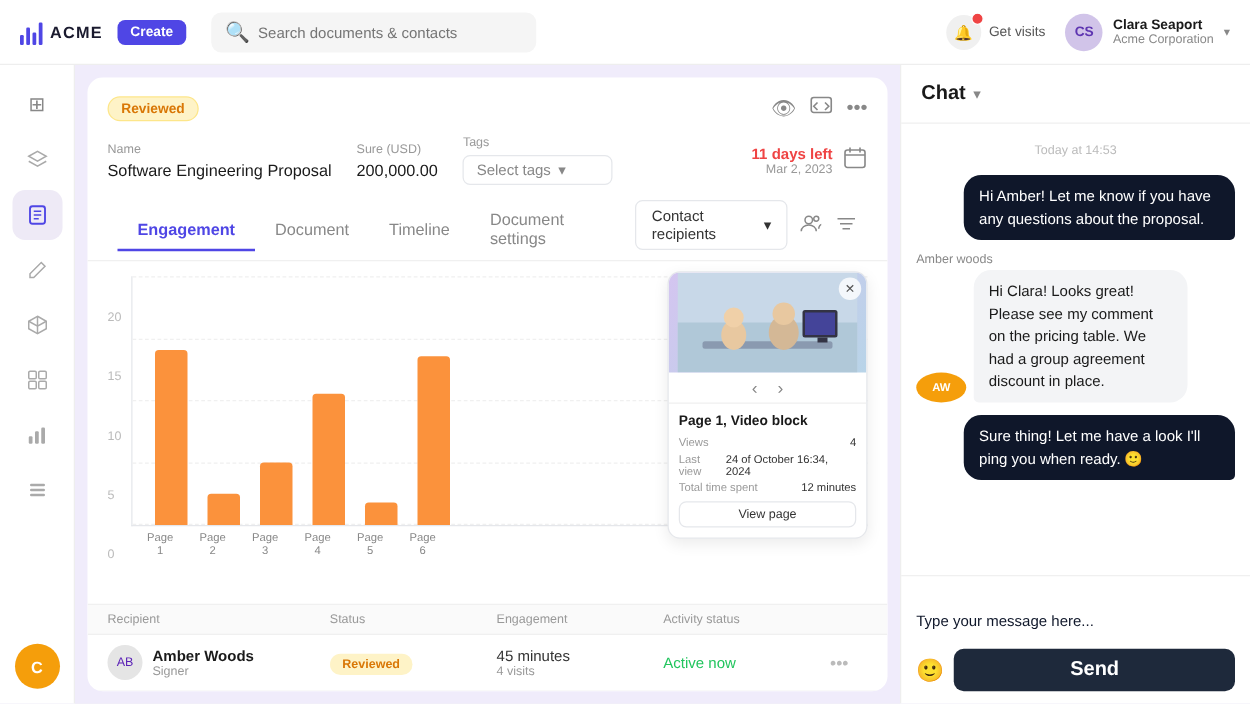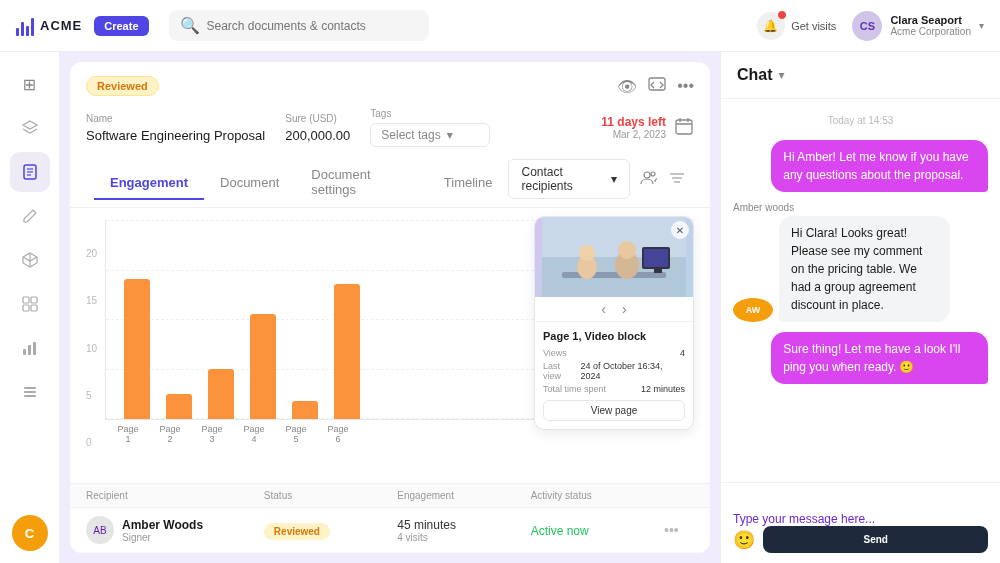--- a/index.html
+++ b/index.html
@@ -579,21 +579,21 @@
     .message-bubble.received {
       align-self: flex-start;
     }
     .bubble-text {
       padding: 8px 12px;
       border-radius: 14px;
       font-size: 12px;
       line-height: 1.5;
     }
     .message-bubble.sent .bubble-text {
-      background: #d946ef;
+      background: #0f172a;
       color: #fff;
       border-bottom-right-radius: 4px;
     }
     .message-bubble.received .bubble-text {
       background: #f3f4f6;
       color: #1a1a1a;
       border-bottom-left-radius: 4px;
     }
     .sender-name {
       font-size: 10px;
@@ -618,41 +618,41 @@
       color: white;
       flex-shrink: 0;
     }
 
     .chat-input-area {
       padding: 10px 12px;
       border-top: 1px solid #f0f0f0;
     }
     .chat-input-placeholder {
       font-size: 12px;
-      color: #6d28d9;
-      padding: 6px 0 0;
+      color: #0f172a;
+      padding: 6px 0 15px;
       margin-top: 13px;
     }
     .chat-input-actions {
       display: flex;
       align-items: center;
       gap: 8px;
     }
     .emoji-btn {
       font-size: 18px;
       cursor: pointer;
       color: #888;
     }
     .send-btn {
       background: #1e293b;
       color: #fff;
       border: none;
       border-radius: 8px;
       padding: 8px 20px;
-      font-size: 10px;
+      font-size: 16px;
       font-weight: 600;
       cursor: pointer;
       flex: 1;
     }
 
     
     ::-webkit-scrollbar { width: 4px; }
     ::-webkit-scrollbar-track { background: transparent; }
     ::-webkit-scrollbar-thumb { background: #ddd; border-radius: 2px; }
   </style>
@@ -798,24 +798,24 @@
           </div>
         </div>
         <div class="doc-tabs">
           <div class="doc-tab active">
             <span>Engagement</span>
           </div>
           <div class="doc-tab">
             <span>Document</span>
           </div>
           <div class="doc-tab">
+            <span>Timeline</span>
+          </div>
+          <div class="doc-tab">
             <span>Document settings</span>
-          </div>
-          <div class="doc-tab">
-            <span>Timeline</span>
           </div>
           <div class="tab-actions">
             <div class="contact-recipients-btn">
               <span>Contact recipients</span>
               <span>▾</span>
             </div>
             <span>
               <svg width="18" height="18" viewBox="0 0 18 18" fill="none">
                 <circle cx="7" cy="6" r="3" stroke="#888" stroke-width="1.2" fill="none"></circle>
                 <path d="M1 15c0-3 2.7-5 6-5s6 2 6 5" stroke="#888" stroke-width="1.2" fill="none"></path>

